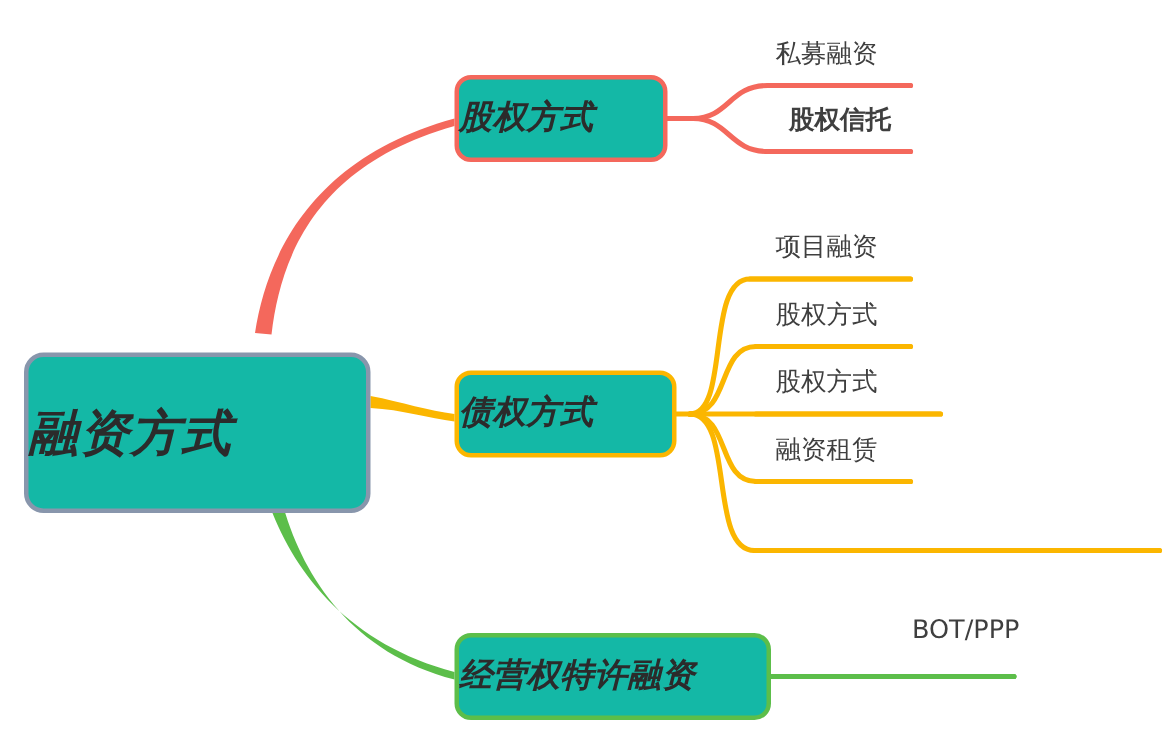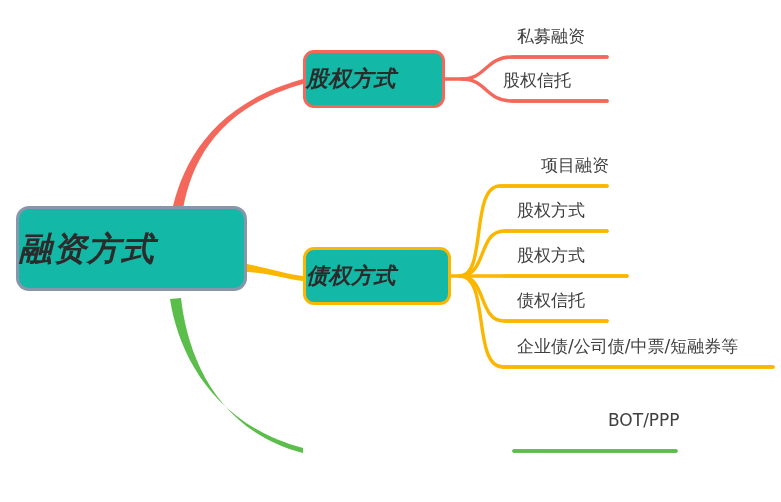--- a/index.html
+++ b/index.html
@@ -39,23 +39,23 @@
   }
   .node-label {
     font-weight: bold;
     color: #2b2b2b;
     letter-spacing: 0.5px;
     line-height: 1;
   }
   
   #node-root {
     left: 16px;
-    top: 206px;
+    top: 235px;
     width: 231px;
-    height: 85px;
+    height: 107px;
     border-width: 3px;
     border-color: #8896ac;
     border-radius: 13px;
   }
   #node-root .node-label {
     font-size: 33px;
     letter-spacing: 1px;
   }
   
   .branch-node {
@@ -148,41 +148,41 @@
   </div>
 
   <div class="node branch-node" id="node-branch-0">
     <span class="node-label">股权方式</span>
   </div>
 
   <div class="node branch-node" id="node-branch-1">
     <span class="node-label">债权方式</span>
   </div>
 
+  <div class="node branch-node" id="node-branch-2">
+    <span class="node-label">经营权特许融资</span>
+  </div>
 
   <div class="leaf" style="left:517px; top:28px;">
     <span>私募融资</span>
   </div>
-  <div class="leaf" style="left:503px; top:72px;">
+  <div class="leaf" style="left:526px; top:72px;font-weight:bold;">
     <span>股权信托</span>
   </div>
 
-  <div class="leaf" style="left:517px; top:157px;margin-left:24px;">
+  <div class="leaf" style="left:517px; top:157px;">
     <span>项目融资</span>
   </div>
   <div class="leaf" style="left:517px; top:202px;">
     <span>股权方式</span>
   </div>
   <div class="leaf" style="left:517px; top:247px;">
     <span>股权方式</span>
   </div>
   <div class="leaf" style="left:517px; top:292px;">
-    <span>债权信托</span>
-  </div>
-  <div class="leaf" style="left:517px; top:338px;">
-    <span>企业债/公司债/中票/短融券等</span>
+    <span>融资租赁</span>
   </div>
 
   <div class="leaf" style="left:608px; top:412px;">
     <span>BOT/PPP</span>
   </div>
 
 </div>
 
 </body></html>

